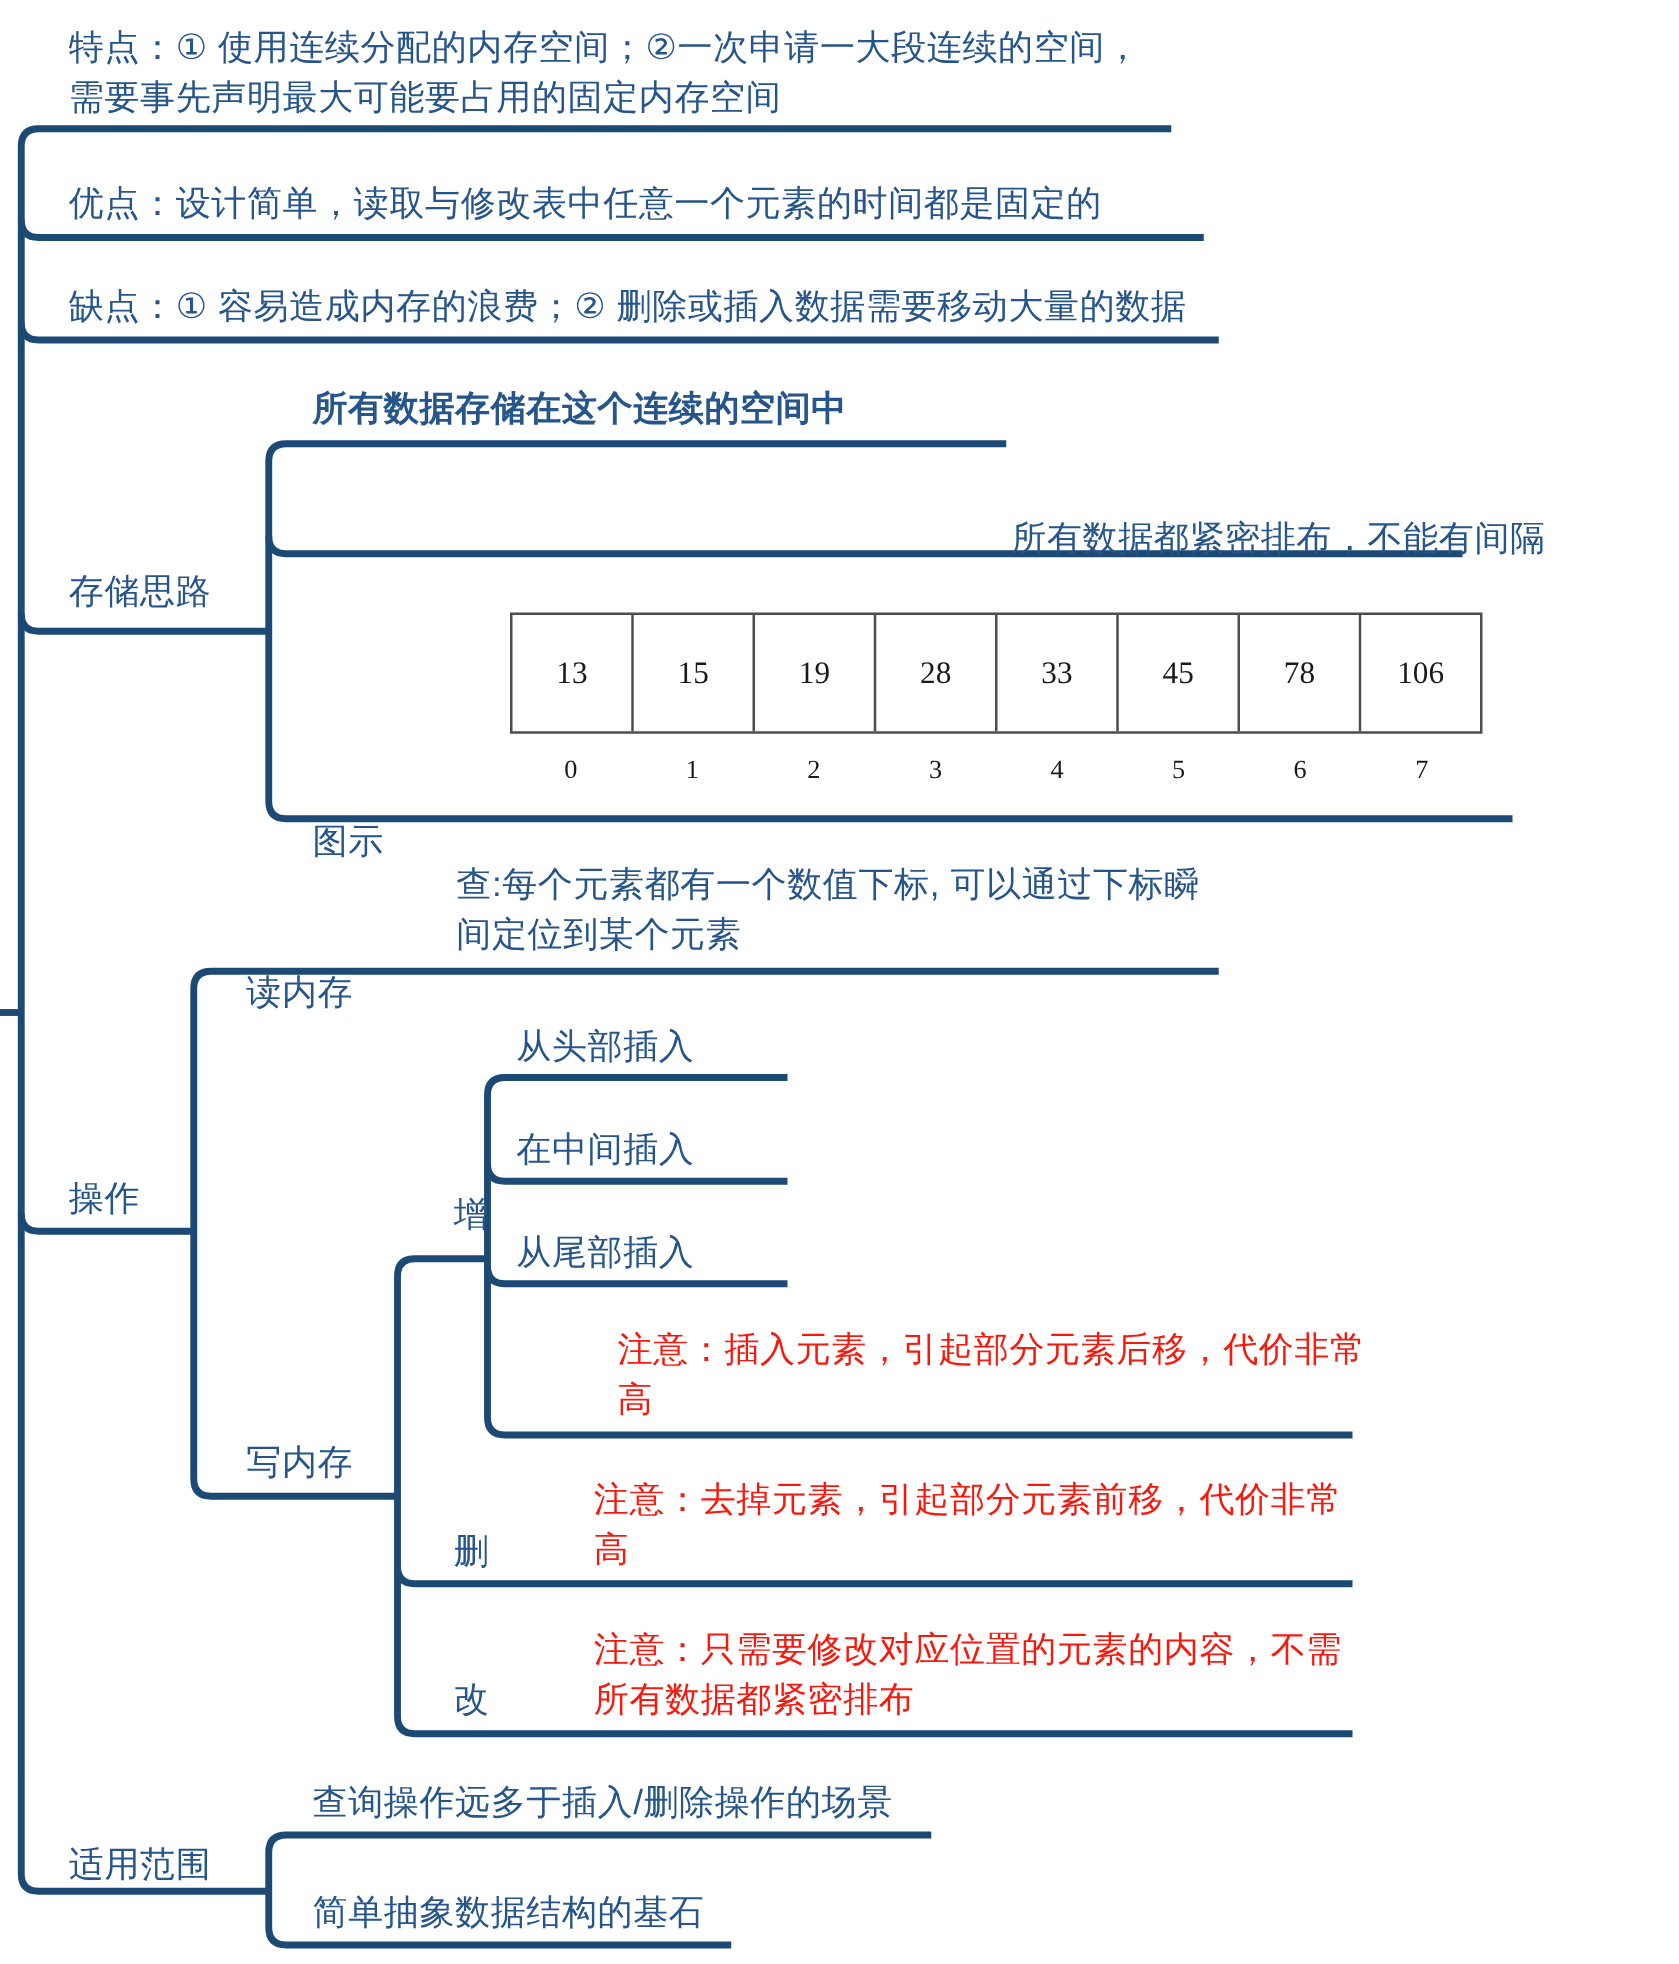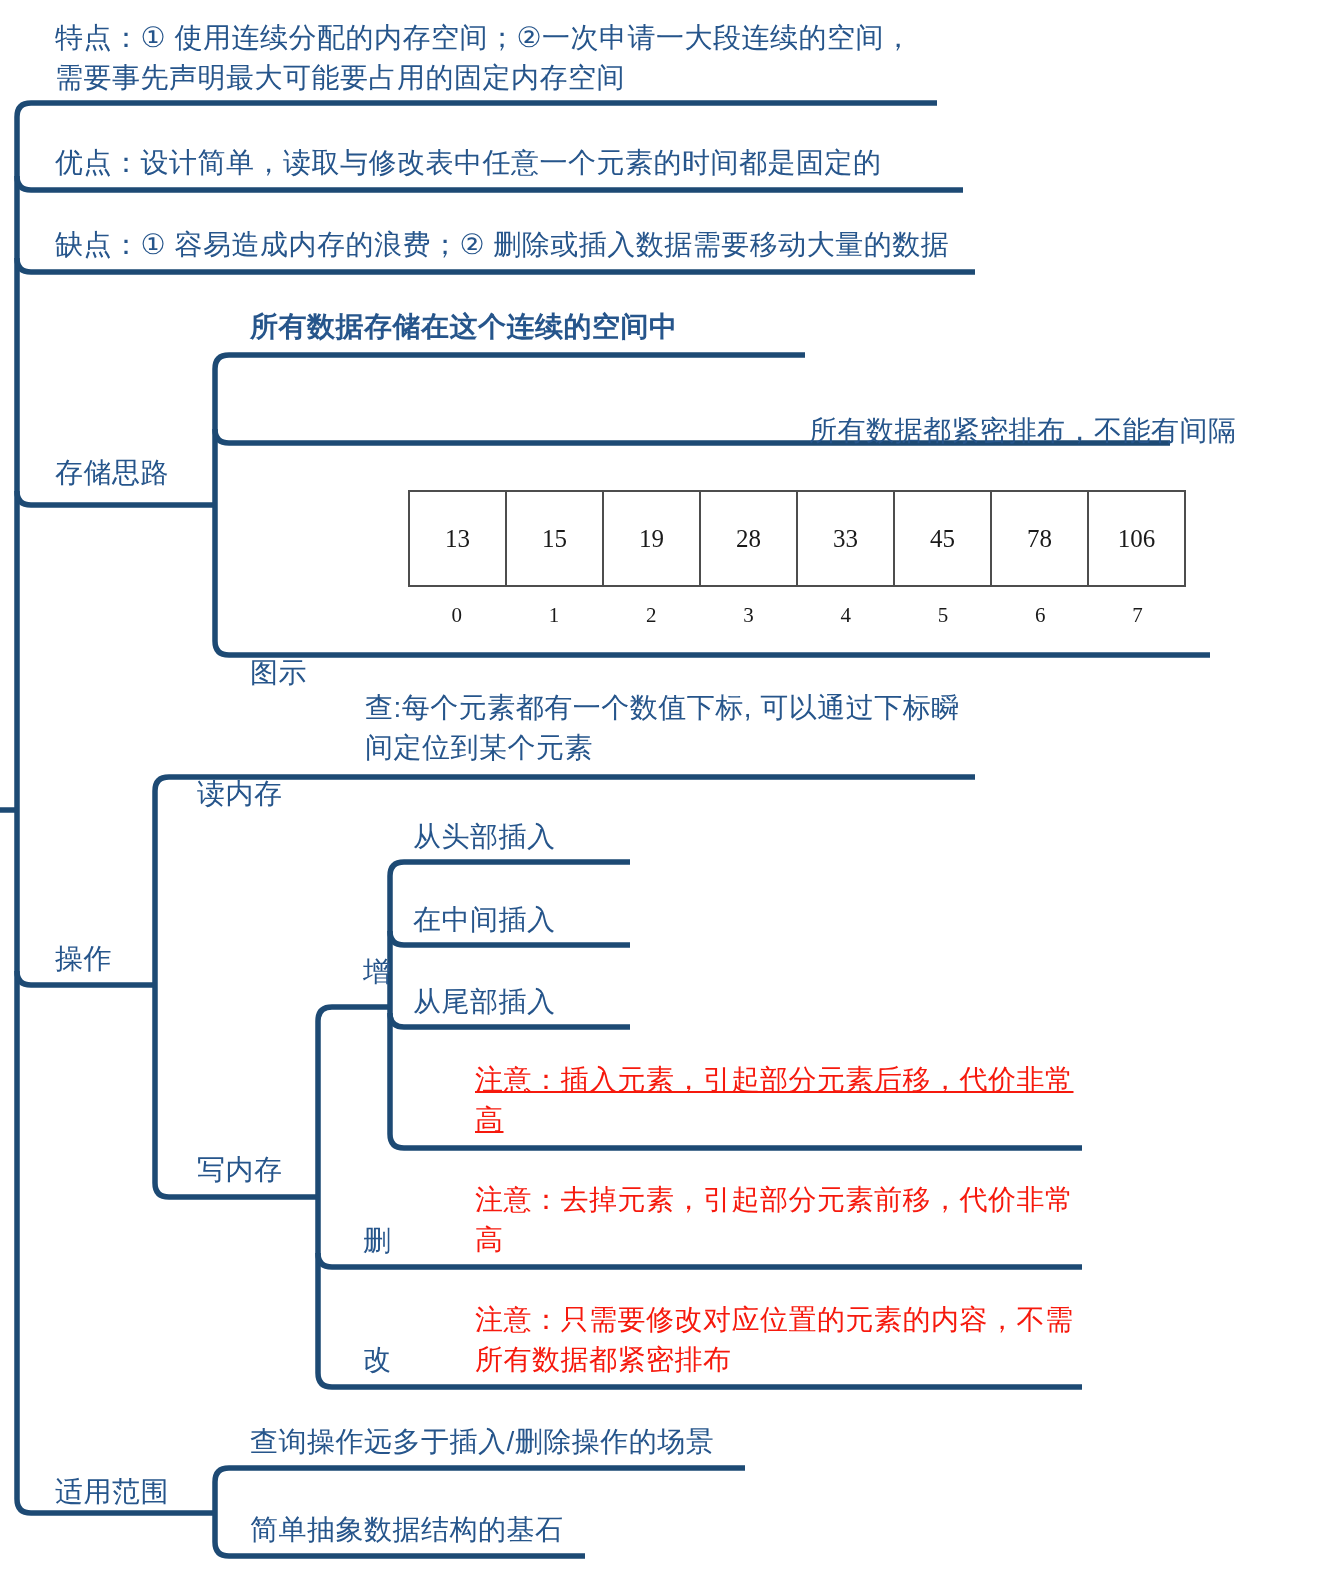--- a/index.html
+++ b/index.html
@@ -129,21 +129,21 @@
   <div class="topic single" style="left:197px;top:1153px;">写内存</div>
 
   <div class="topic single" style="left:363px;top:955px;">增</div>
 
   <div class="topic single" style="left:413px;top:820px;">从头部插入</div>
 
   <div class="topic single" style="left:413px;top:903px;">在中间插入</div>
 
   <div class="topic single" style="left:413px;top:985px;">从尾部插入</div>
 
-  <div class="topic warn" style="left:475px;top:1060px;width:640px;text-decoration:underline;">注意：插入元素，引起部分元素后移，代价非常
+  <div class="topic warn" style="left:494px;top:1060px;width:640px;">注意：插入元素，引起部分元素后移，代价非常
 高</div>
 
   <div class="topic single" style="left:363px;top:1224px;">删</div>
 
   <div class="topic warn" style="left:475px;top:1180px;width:640px;">注意：去掉元素，引起部分元素前移，代价非常
 高</div>
 
   <div class="topic single" style="left:363px;top:1343px;">改</div>
 
   <div class="topic warn" style="left:475px;top:1300px;width:640px;">注意：只需要修改对应位置的元素的内容，不需

